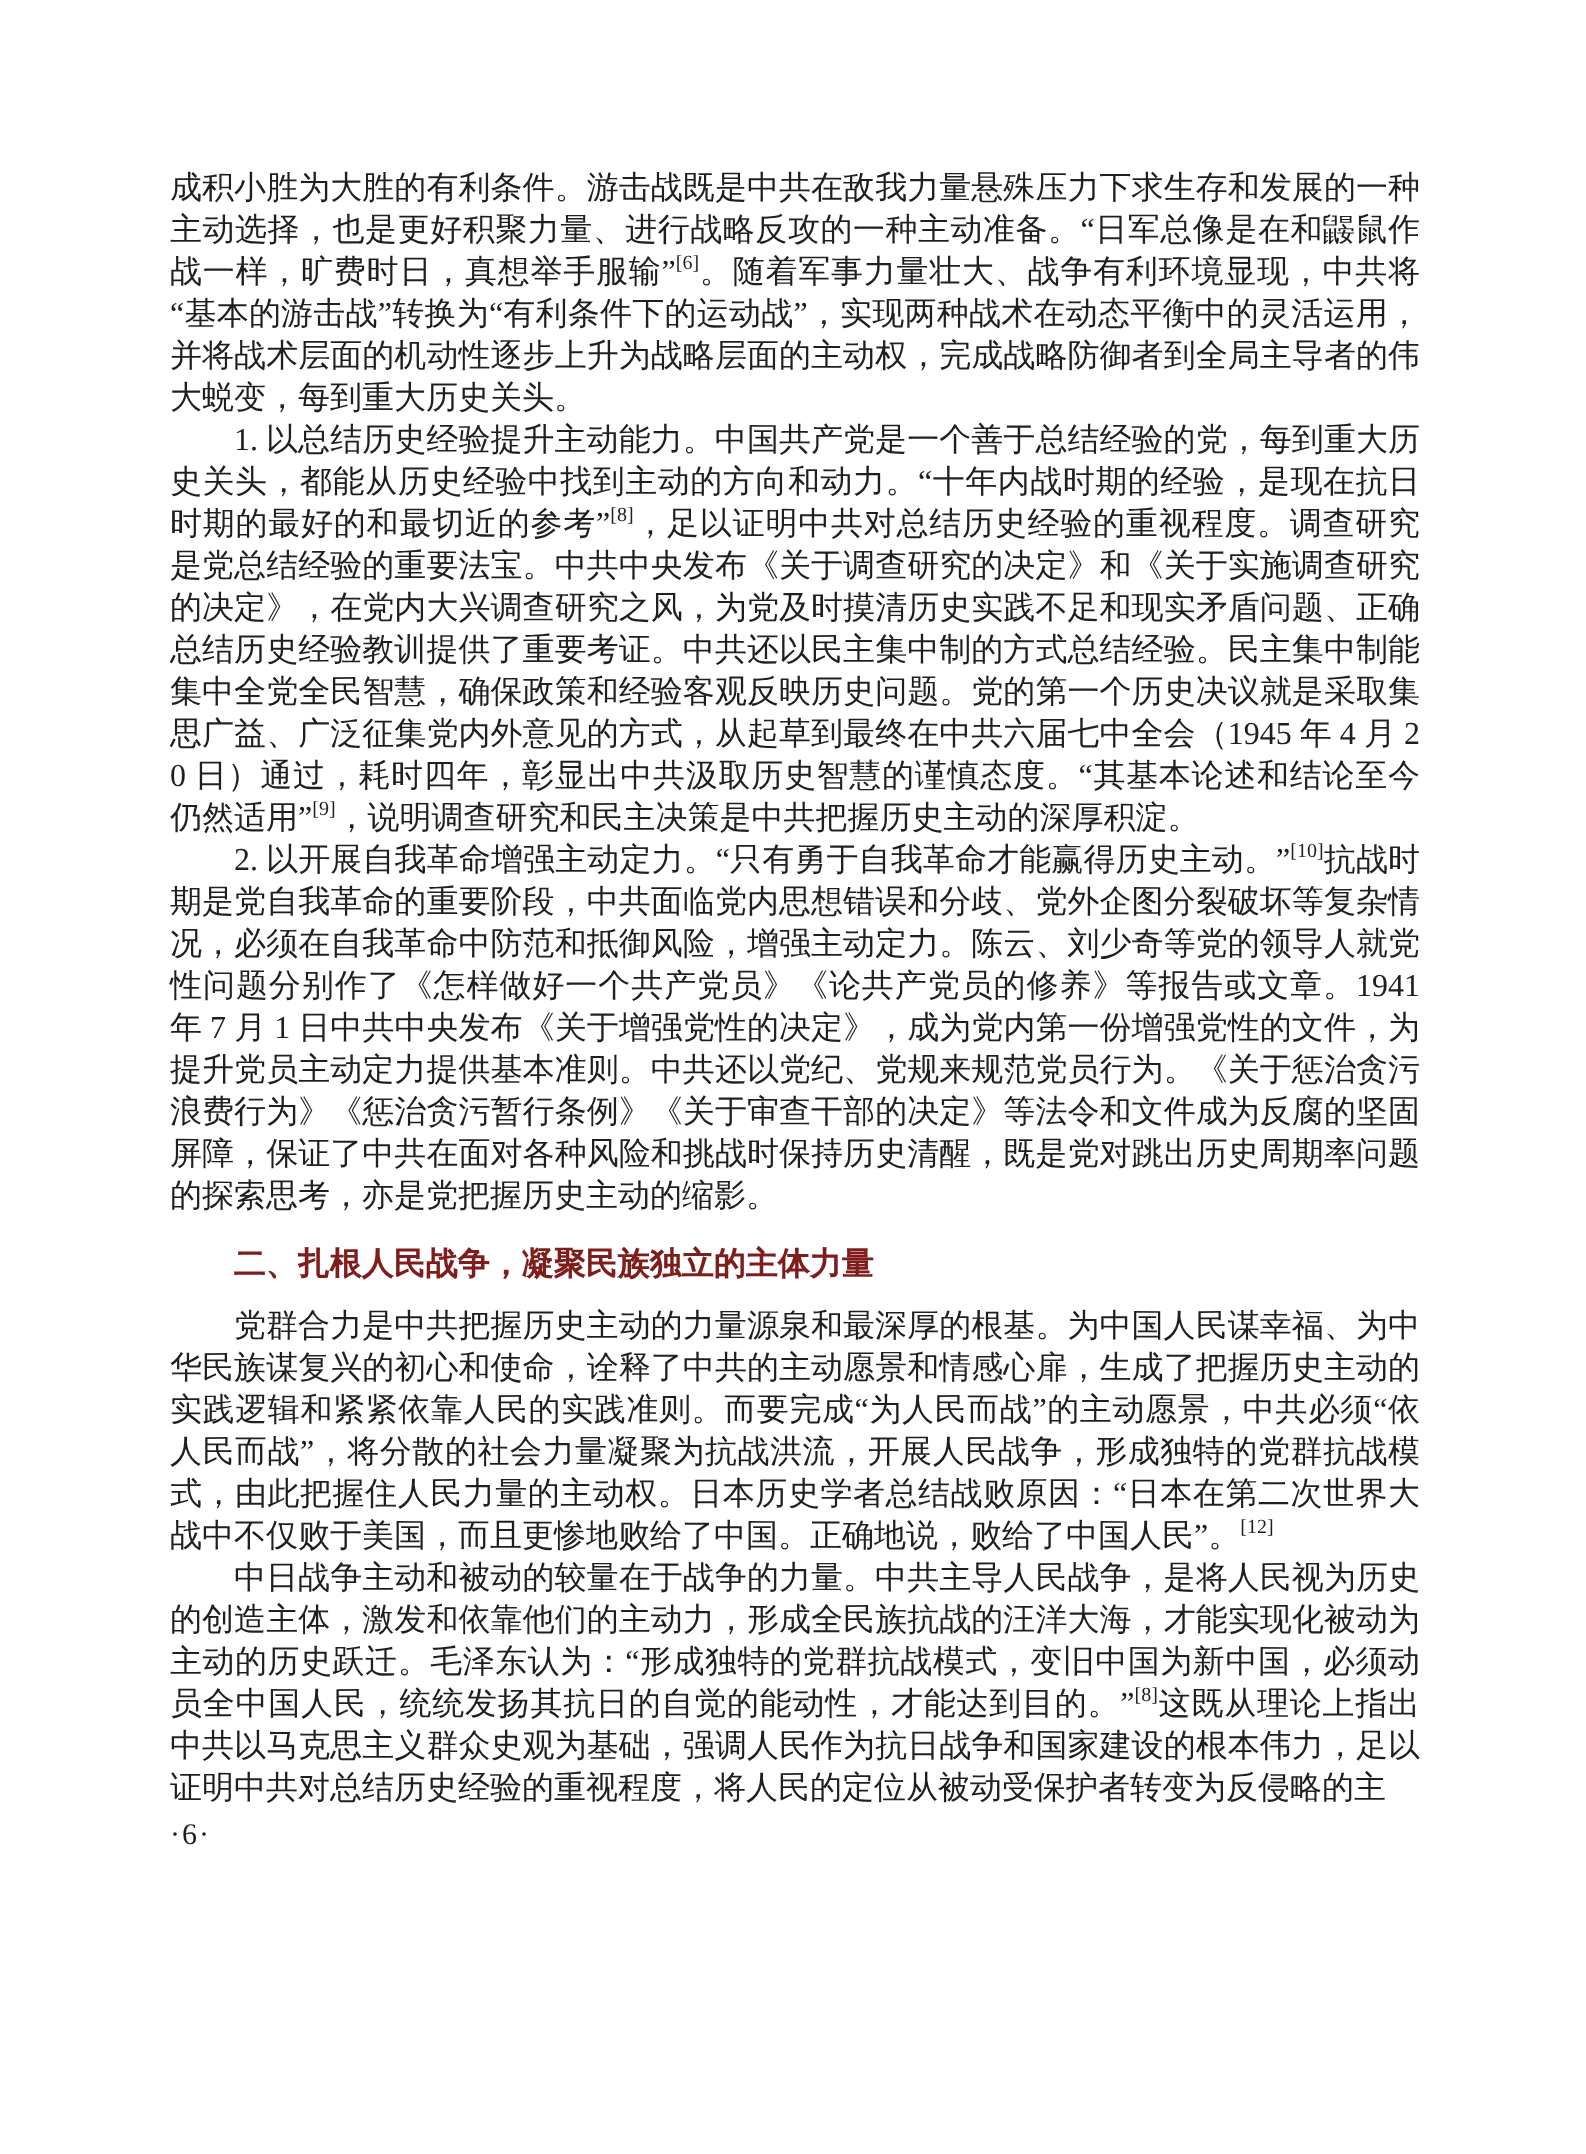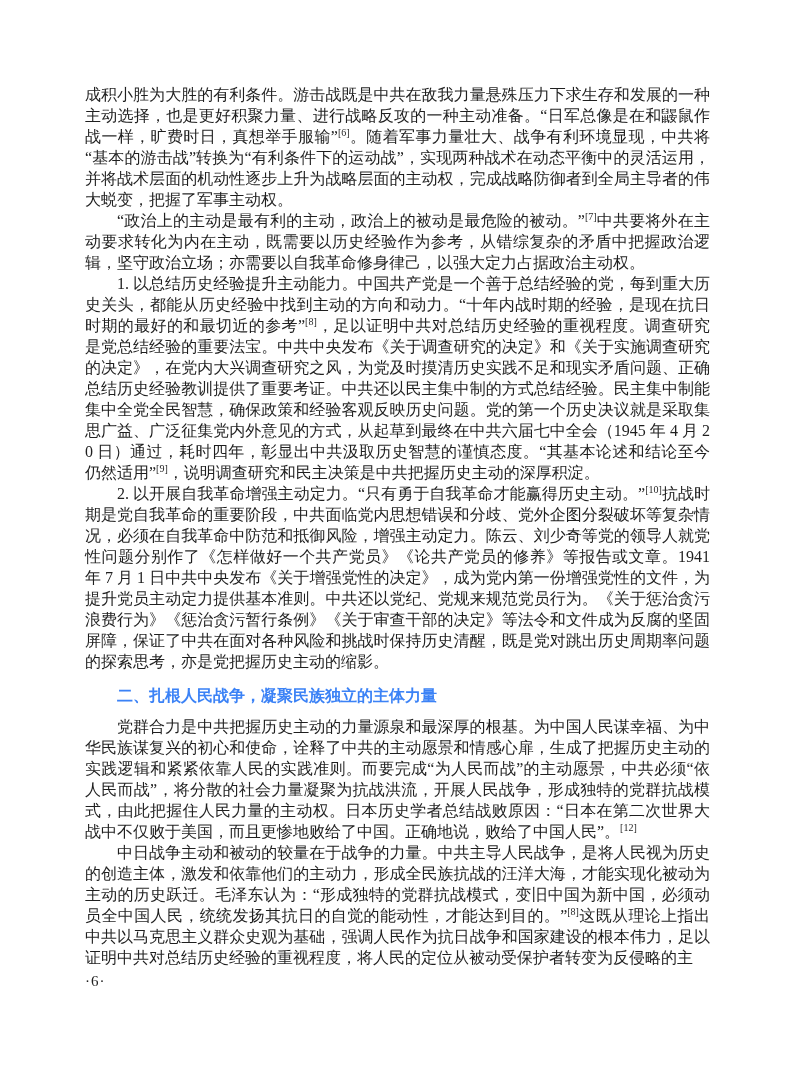--- a/index.html
+++ b/index.html
@@ -33,21 +33,21 @@
     font-weight: normal;
   }
   .heading {
     margin: 0;
     padding: 13px 0 10px 0;
     font-size: 16.5px;
     line-height: 22px;
     text-indent: 2em;
     font-weight: bold;
     font-family: "Liberation Sans", "DejaVu Sans", sans-serif;
-    color: #3b82f6;
+    color: #7f1d1d;
     text-align: left;
   }
   sup.footnote-ref {
     font-size: 10px;
     line-height: 0;
     vertical-align: super;
     letter-spacing: 0;
   }
   .page-number {
     margin-top: 3px;
@@ -55,22 +55,21 @@
     line-height: 21px;
     letter-spacing: 1px;
     color: #1f1f1f;
   }
 </style>
 </head>
 <body>
 
 <div class="page">
   <div class="article-body">
-      <p class="para no-indent"><span>成积小胜为大胜的有利条件。游击战既是中共在敌我力量悬殊压力下求生存和发展的一种主动选择，也是更好积聚力量、进行战略反攻的一种主动准备。“日军总像是在和鼹鼠作战一样，旷费时日，真想举手服输”</span><sup class="footnote-ref">[6]</sup><span>。随着军事力量壮大、战争有利环境显现，中共将“基本的游击战”转换为“有利条件下的运动战”，实现两种战术在动态平衡中的灵活运用，并将战术层面的机动性逐步上升为战略层面的主动权，完成战略防御者到全局主导者的伟大蜕变，把握了军事主动权。</span></p>
-      <p class="para"><span>“政治上的主动是最有利的主动，政治上的被动是最危险的被动。”</span><sup class="footnote-ref">[7]</sup><span>中共要将外在主动要求转化为内在主动，既需要以历史经验作为参考，从错综复杂的矛盾中把握政治逻辑，坚守政治立场；亦需要以自我革命修身律己，以强大定力占据政治主动权。</span></p>
+      <p class="para no-indent"><span>成积小胜为大胜的有利条件。游击战既是中共在敌我力量悬殊压力下求生存和发展的一种主动选择，也是更好积聚力量、进行战略反攻的一种主动准备。“日军总像是在和鼹鼠作战一样，旷费时日，真想举手服输”</span><sup class="footnote-ref">[6]</sup><span>。随着军事力量壮大、战争有利环境显现，中共将“基本的游击战”转换为“有利条件下的运动战”，实现两种战术在动态平衡中的灵活运用，并将战术层面的机动性逐步上升为战略层面的主动权，完成战略防御者到全局主导者的伟大蜕变，每到重大历史关头。</span></p>
       <p class="para"><span>1. 以总结历史经验提升主动能力。中国共产党是一个善于总结经验的党，每到重大历史关头，都能从历史经验中找到主动的方向和动力。“十年内战时期的经验，是现在抗日时期的最好的和最切近的参考”</span><sup class="footnote-ref">[8]</sup><span>，足以证明中共对总结历史经验的重视程度。调查研究是党总结经验的重要法宝。中共中央发布《关于调查研究的决定》和《关于实施调查研究的决定》，在党内大兴调查研究之风，为党及时摸清历史实践不足和现实矛盾问题、正确总结历史经验教训提供了重要考证。中共还以民主集中制的方式总结经验。民主集中制能集中全党全民智慧，确保政策和经验客观反映历史问题。党的第一个历史决议就是采取集思广益、广泛征集党内外意见的方式，从起草到最终在中共六届七中全会（1945 年 4 月 20 日）通过，耗时四年，彰显出中共汲取历史智慧的谨慎态度。“其基本论述和结论至今仍然适用”</span><sup class="footnote-ref">[9]</sup><span>，说明调查研究和民主决策是中共把握历史主动的深厚积淀。</span></p>
       <p class="para"><span>2. 以开展自我革命增强主动定力。“只有勇于自我革命才能赢得历史主动。”</span><sup class="footnote-ref">[10]</sup><span>抗战时期是党自我革命的重要阶段，中共面临党内思想错误和分歧、党外企图分裂破坏等复杂情况，必须在自我革命中防范和抵御风险，增强主动定力。陈云、刘少奇等党的领导人就党性问题分别作了《怎样做好一个共产党员》《论共产党员的修养》等报告或文章。1941 年 7 月 1 日中共中央发布《关于增强党性的决定》，成为党内第一份增强党性的文件，为提升党员主动定力提供基本准则。中共还以党纪、党规来规范党员行为。《关于惩治贪污浪费行为》《惩治贪污暂行条例》《关于审查干部的决定》等法令和文件成为反腐的坚固屏障，保证了中共在面对各种风险和挑战时保持历史清醒，既是党对跳出历史周期率问题的探索思考，亦是党把握历史主动的缩影。</span></p>
       <p class="heading">二、扎根人民战争，凝聚民族独立的主体力量</p>
       <p class="para"><span>党群合力是中共把握历史主动的力量源泉和最深厚的根基。为中国人民谋幸福、为中华民族谋复兴的初心和使命，诠释了中共的主动愿景和情感心扉，生成了把握历史主动的实践逻辑和紧紧依靠人民的实践准则。而要完成“为人民而战”的主动愿景，中共必须“依人民而战”，将分散的社会力量凝聚为抗战洪流，开展人民战争，形成独特的党群抗战模式，由此把握住人民力量的主动权。日本历史学者总结战败原因：“日本在第二次世界大战中不仅败于美国，而且更惨地败给了中国。正确地说，败给了中国人民”。</span><sup class="footnote-ref">[12]</sup></p>
       <p class="para"><span>中日战争主动和被动的较量在于战争的力量。中共主导人民战争，是将人民视为历史的创造主体，激发和依靠他们的主动力，形成全民族抗战的汪洋大海，才能实现化被动为主动的历史跃迁。毛泽东认为：“形成独特的党群抗战模式，变旧中国为新中国，必须动员全中国人民，统统发扬其抗日的自觉的能动性，才能达到目的。”</span><sup class="footnote-ref">[8]</sup><span>这既从理论上指出中共以马克思主义群众史观为基础，强调人民作为抗日战争和国家建设的根本伟力，足以证明中共对总结历史经验的重视程度，将人民的定位从被动受保护者转变为反侵略的主</span></p>
     </div>
   <div class="page-number">·6·</div>
 </div>
 
 </body></html>

